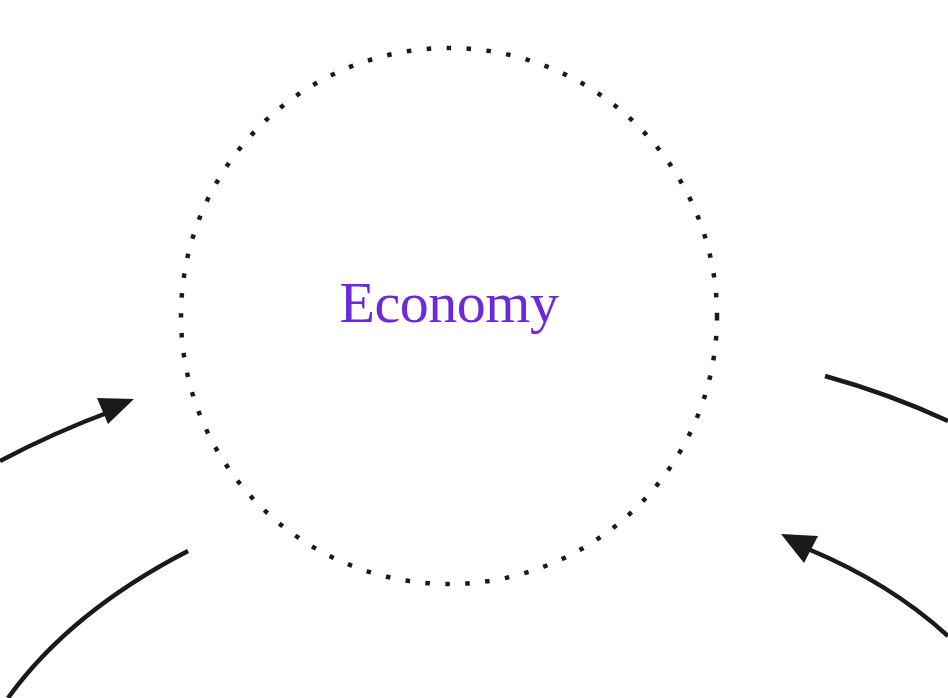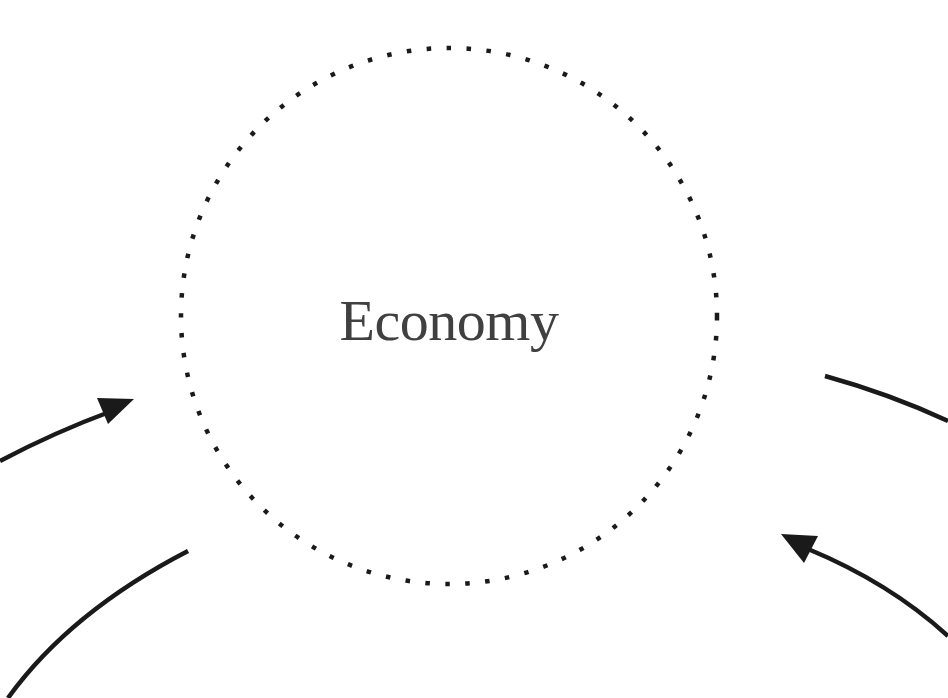--- a/index.html
+++ b/index.html
@@ -1,25 +1,25 @@
 <!DOCTYPE html>
 <html><head>
   <meta charset="utf-8">
   <style>
     html, body { margin: 0; padding: 0; background: #ffffff; }
     body { width: 948px; height: 698px; overflow: hidden; position: relative; }
     svg.canvas { position: absolute; left: 0; top: 0; width: 948px; height: 698px; }
     .label {
       position: absolute;
-      left: 249px; top: 286px; width: 400px;
+      left: 249px; top: 268px; width: 400px;
       text-align: center;
       font-family: "DejaVu Serif", "Liberation Serif", serif;
       font-family: "Liberation Serif", "DejaVu Serif", serif;
       font-size: 58px;
-      color: #404040;
+      color: #6d28d9;
       line-height: 70px;
       letter-spacing: -0.5px;
     }
   </style>
 </head>
 <body>
 
 <svg class="canvas" viewBox="0 0 948 698" xmlns="http://www.w3.org/2000/svg">
 
   <circle cx="449" cy="316" r="268" fill="none" stroke="#1a1a1a" stroke-width="4.5" stroke-dasharray="4.5 15.5"></circle>

